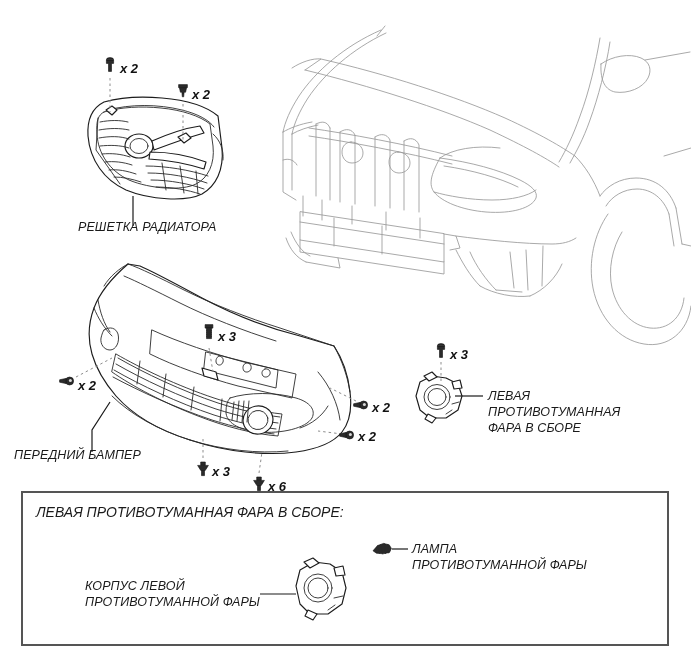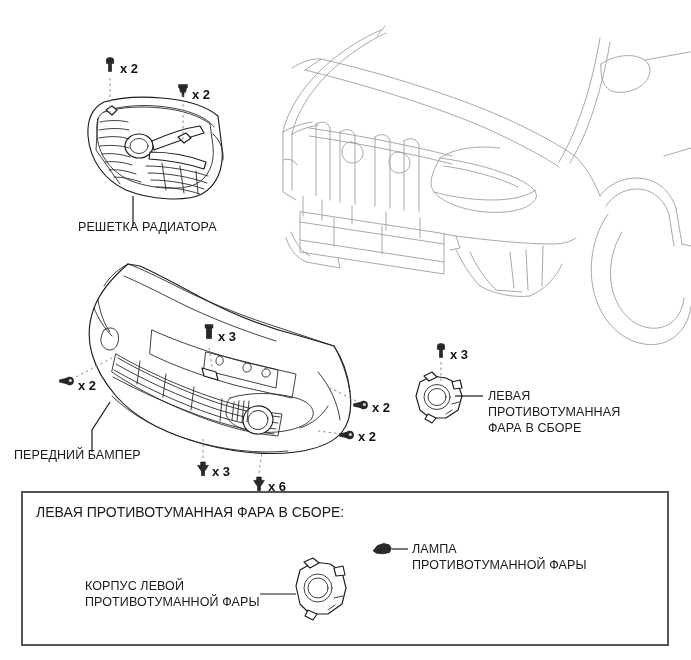--- a/index.html
+++ b/index.html
@@ -14,20 +14,21 @@
     overflow: hidden;
     font-family: "Liberation Sans", sans-serif;
     color: #1a1a1a;
   }
   #diagram-root {
     position: absolute;
     left: 0;
     top: 0;
     width: 691px;
     height: 561px;
+    font-style: italic;
   }
   #diagram-root svg {
     display: block;
   }
   .lbl {
     font-family: "Liberation Sans", sans-serif;
     font-size: 12.5px;
     fill: #1a1a1a;
     letter-spacing: 0.1px;
   }

